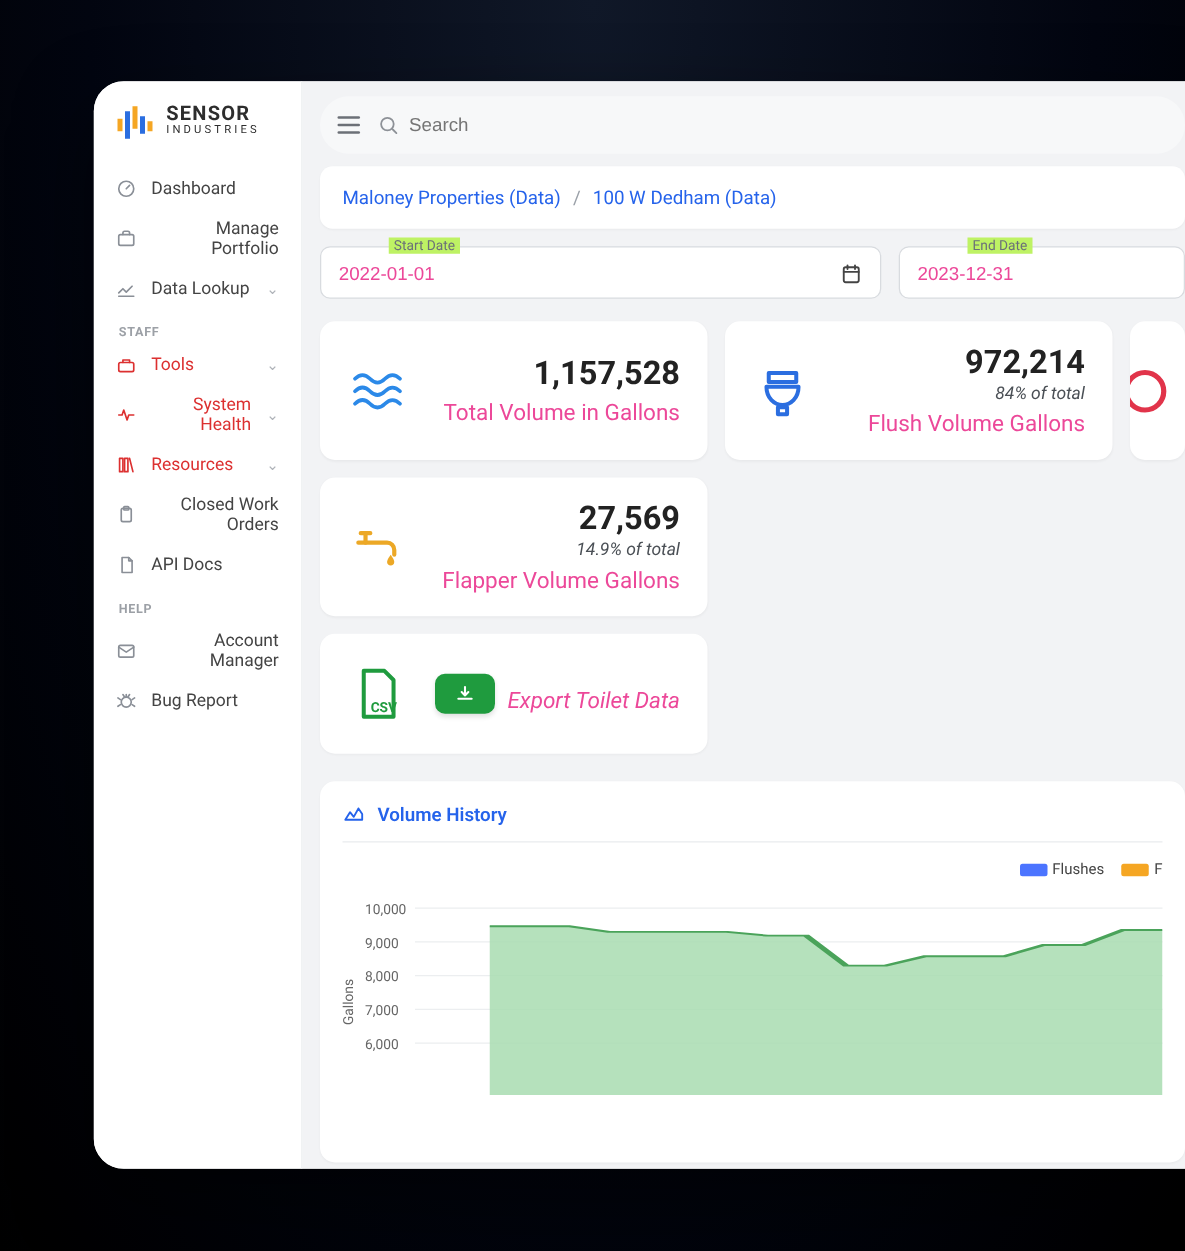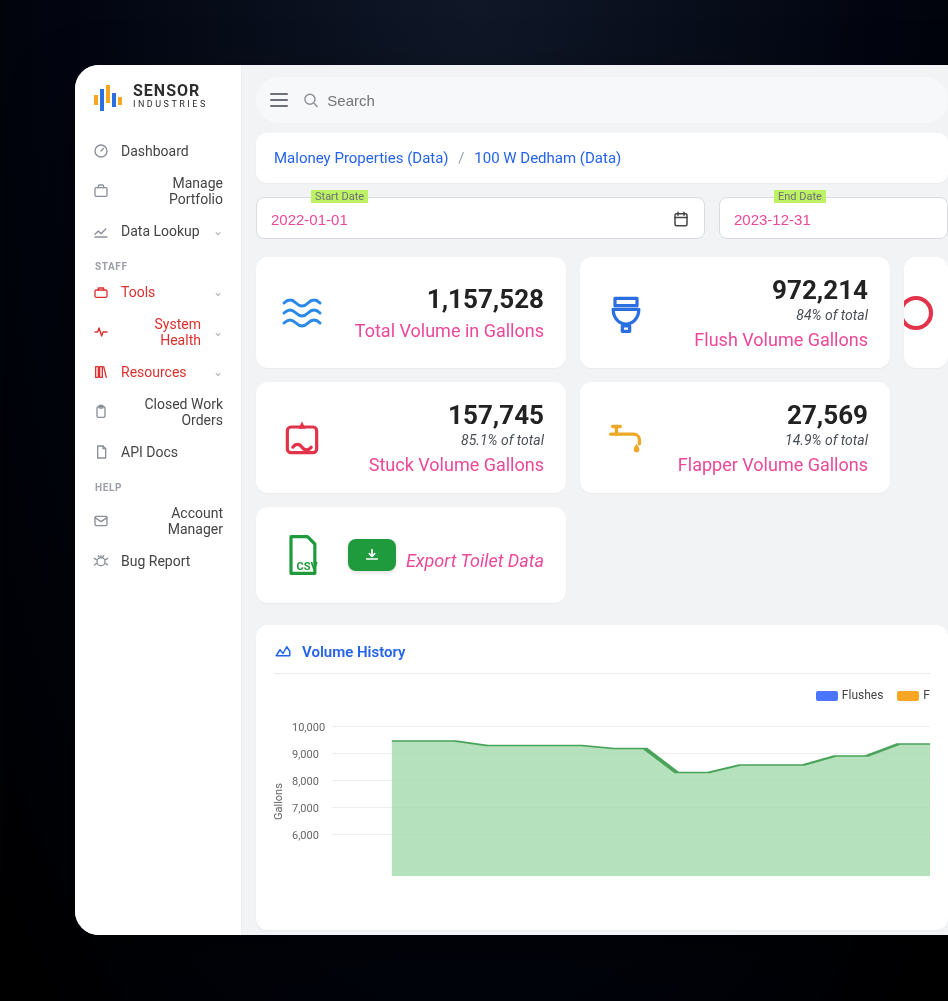--- a/index.html
+++ b/index.html
@@ -305,34 +305,20 @@
         <div class="card-icon" style="color:#e1344a;margin-left:-30px;">
           <svg width="40" height="40" viewBox="0 0 24 24" class="stroke" style="stroke-width:2.5">
               <circle cx="12" cy="12" r="9"></circle>
             </svg>
         </div>
       </div>
     </div>
 
     <div class="cards">
       <div class="card">
-        <div class="card-icon" style="color:#e1344a">
-          <svg width="44" height="44" viewBox="0 0 48 48" class="stroke" style="stroke-width:3.5">
-            <rect x="8" y="12" width="32" height="28" rx="4"></rect>
-            <path d="M24 6l-4 8h8z" fill="currentColor" stroke="none"></path>
-            <path d="M14 34c3-4 7-4 10 0s7 4 10 0"></path>
-          </svg>
-        </div>
-        <div class="stat-block">
-          <div class="stat-value">157,745</div>
-          <div class="stat-sub">85.1% of total</div>
-          <div class="stat-label">Stuck Volume Gallons</div>
-        </div>
-      </div>
-      <div class="card">
         <div class="card-icon" style="color:#eca826">
           <svg width="46" height="46" viewBox="0 0 48 48" class="stroke" style="stroke-width:3.5">
             <path d="M8 20h24a6 6 0 016 6v4"></path>
             <path d="M14 12v8M10 12h8"></path>
             <path d="M38 36c0 1.7-1.3 3-3 3s-3-1.3-3-3c0-2 3-6 3-6s3 4 3 6z" fill="currentColor" stroke="none"></path>
           </svg>
         </div>
         <div class="stat-block">
           <div class="stat-value">27,569</div>
           <div class="stat-sub">14.9% of total</div>

